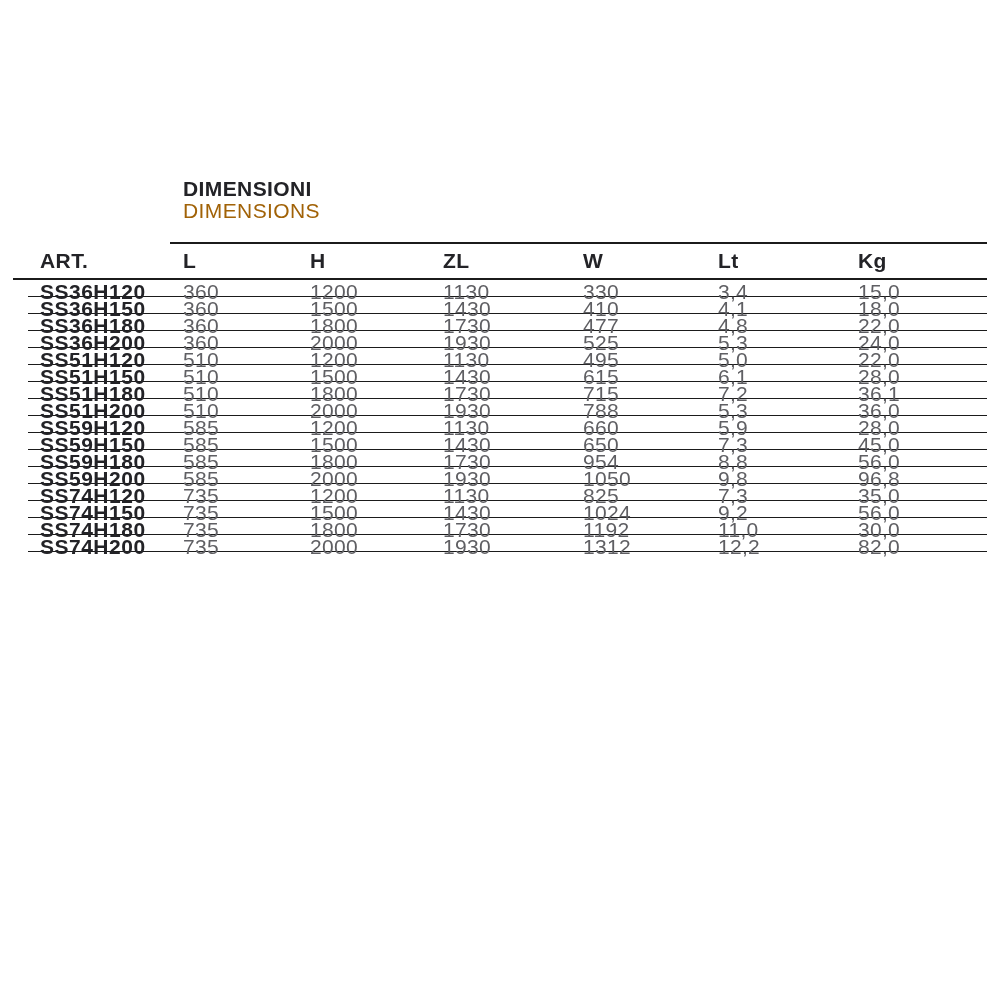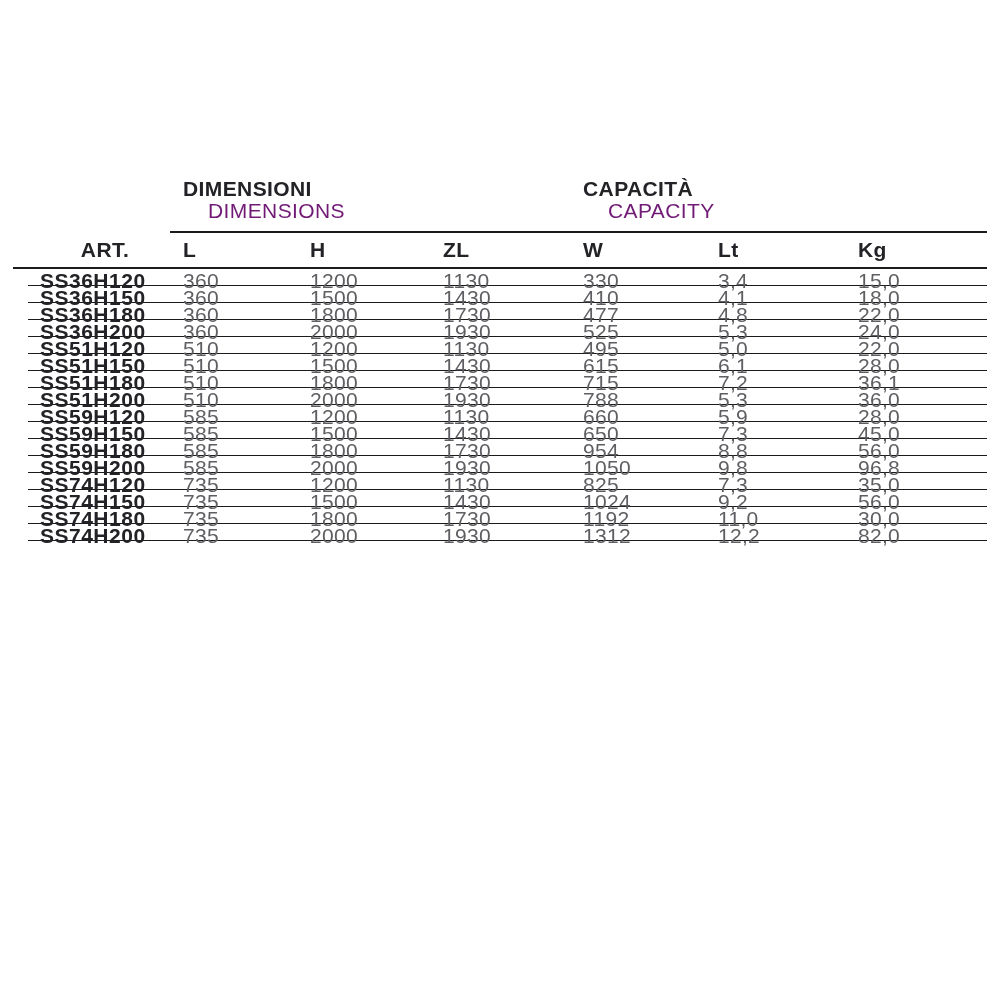--- a/index.html
+++ b/index.html
@@ -12,47 +12,47 @@
     width:974px;
     color:#232327;
   }
 
   
   .group-row {
     display:grid;
     grid-template-columns:157px 400px 135px 140px 142px;
     align-items:end;
   }
-  .g-cell { padding-left:13px; padding-bottom:9px; }
+  .g-cell { padding-left:13px; padding-bottom:20px; }
   .g-it {
     font-size:21px; line-height:22px; font-weight:bold;
     letter-spacing:0.4px; color:#232327; white-space:nowrap;
   }
   .g-en {
     font-size:21px; line-height:22px; font-weight:normal;
-    letter-spacing:0.4px; color:#701a75; white-space:nowrap;margin-left:25px;
+    letter-spacing:0.4px; color:#a16207; white-space:nowrap;
   }
   .group-line {
     margin-left:157px;
     border-bottom:2px solid #1b1b1b;
   }
 
   
   .head-row {
     display:grid;
     grid-template-columns:157px 127px 133px 140px 135px 140px 1fr;
     height:36px;
     align-items:center;
     border-bottom:2px solid #1b1b1b;
   }
   .head-row .cell {
     font-size:21px; font-weight:bold; letter-spacing:0.4px;
     color:#232327; padding-left:13px; white-space:nowrap;
   }
-  .head-row .cell.art { padding-left:27px;text-align:center; }
+  .head-row .cell.art { padding-left:27px; }
 
   
   .row {
     margin-left:15px;
     display:grid;
     grid-template-columns:142px 127px 133px 140px 135px 140px 1fr;
     height:17px;
     align-items:center;
     border-bottom:1.7px solid #1b1b1b;
   }
@@ -69,24 +69,20 @@
 <body>
 
 <div class="spec-table">
 
   <div class="group-row">
     <div class="g-cell"></div>
     <div class="g-cell">
       <div class="g-it">DIMENSIONI</div>
       <div class="g-en">DIMENSIONS</div>
     </div>
-    <div class="g-cell">
-      <div class="g-it">CAPACITÀ</div>
-      <div class="g-en">CAPACITY</div>
-    </div>
   </div>
   <div class="group-line"></div>
 
   <div class="head-row">
     <div class="cell art">ART.</div>
     <div class="cell">L</div>
     <div class="cell">H</div>
     <div class="cell">ZL</div>
     <div class="cell">W</div>
     <div class="cell">Lt</div>

